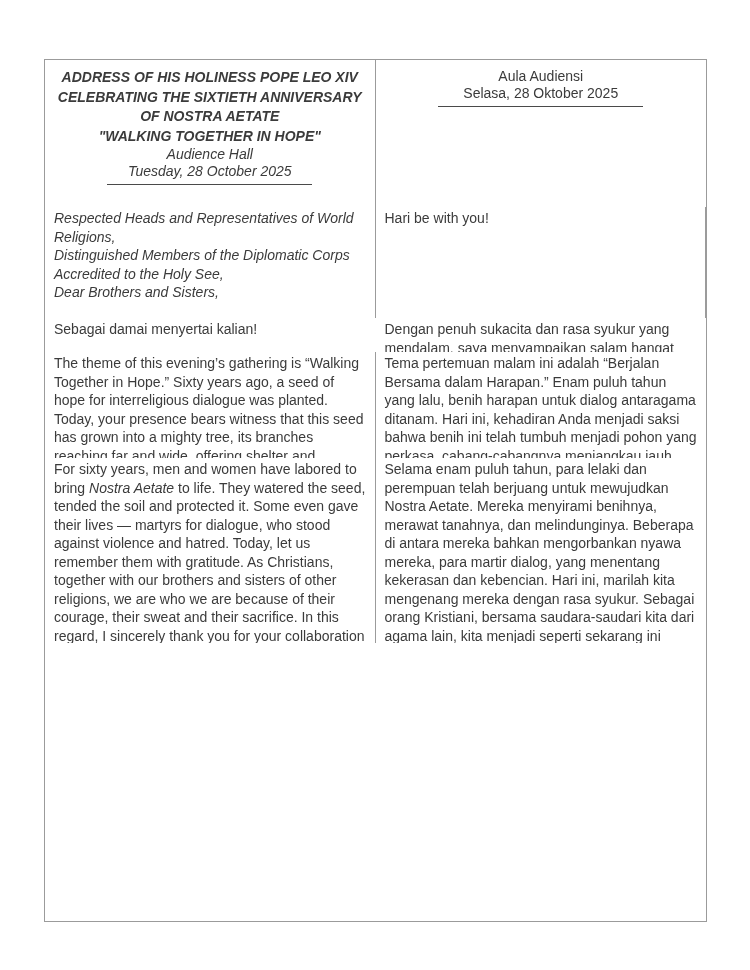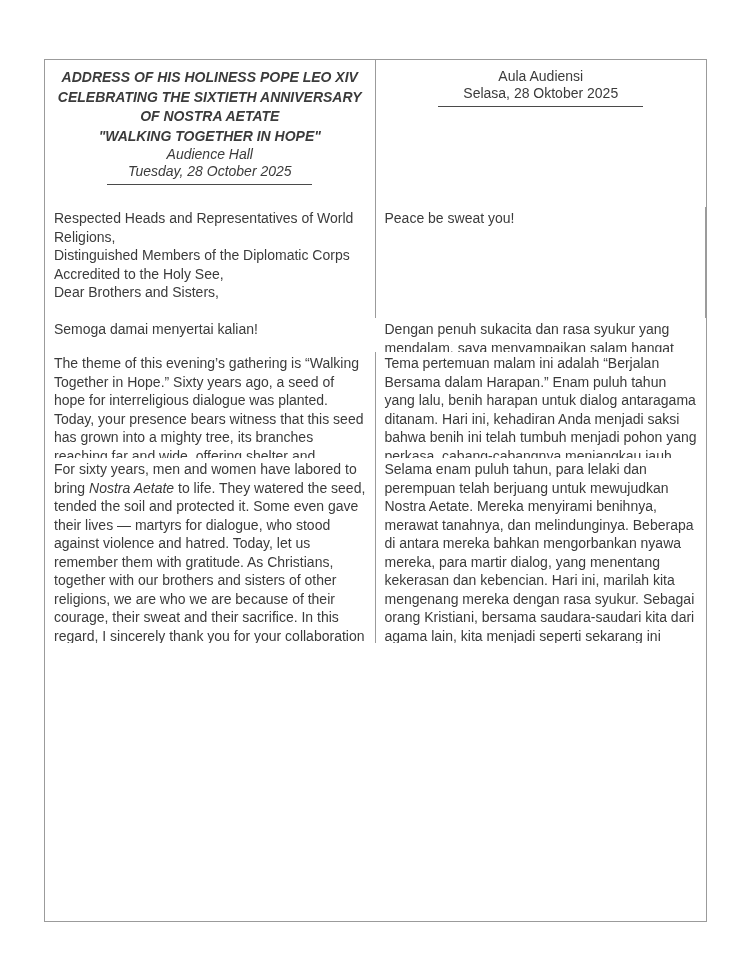--- a/index.html
+++ b/index.html
@@ -43,21 +43,21 @@
   .hdr-title { font-weight: bold; line-height: 19.5px; }
   .hdr-title.it { font-style: italic; }
   .hdr-meta { line-height: 17px; }
   .hdr-meta.it { font-style: italic; }
   .separator {
     width: 205px;
     margin: 4px auto 0 auto;
     border-bottom: 1.5px solid #4a4a4a;
     height: 0;
   }
-  .salutation { }
+  .salutation { font-style: italic; }
   .para em { font-style: italic; }
 </style>
 </head>
 <body>
 
 <div class="page">
   <div class="doc-box">
 
     <div class="cell left hdr">
       <div class="hdr-title it">ADDRESS OF HIS HOLINESS POPE LEO XIV<br>CELEBRATING THE SIXTIETH ANNIVERSARY<br>OF NOSTRA AETATE<br>"WALKING TOGETHER IN HOPE"</div>
@@ -67,24 +67,24 @@
     <div class="cell hdr">
       <div class="hdr-meta">Aula Audiensi<br>Selasa, 28 Oktober 2025</div>
       <div class="separator"></div>
     </div>
 
     <div class="cell left">
       <div class="salutation">Respected Heads and Representatives of World Religions,<br>Distinguished Members of the Diplomatic Corps Accredited to the Holy See,<br>Dear Brothers and Sisters,</div>
     </div>
 
     <div class="cell left">
-      <div class="para">Peace be sweat you!</div>
+      <div class="para">Hari be with you!</div>
     </div>
     <div class="cell">
-      <div class="para">Semoga damai menyertai kalian!</div>
+      <div class="para">Sebagai damai menyertai kalian!</div>
     </div>
 
     <div class="cell">
       <div class="para"><span>Dengan penuh sukacita dan rasa syukur yang mendalam, saya menyampaikan salam hangat dan mengucapkan terima kasih yang tulus atas kehadiran Anda semua  dalam peringatan dokumen bersejarah Nostra Aetate ini.</span></div>
     </div>
 
     <div class="cell left">
       <div class="para"><span>The theme of this evening’s gathering is “Walking Together in Hope.” Sixty years ago, a seed of hope for interreligious dialogue was planted. Today, your presence bears witness that this seed has grown into a mighty tree, its branches reaching far and wide, offering shelter and bearing the rich fruits of understanding, friendship, cooperation and peace.</span></div>
     </div>
     <div class="cell">

